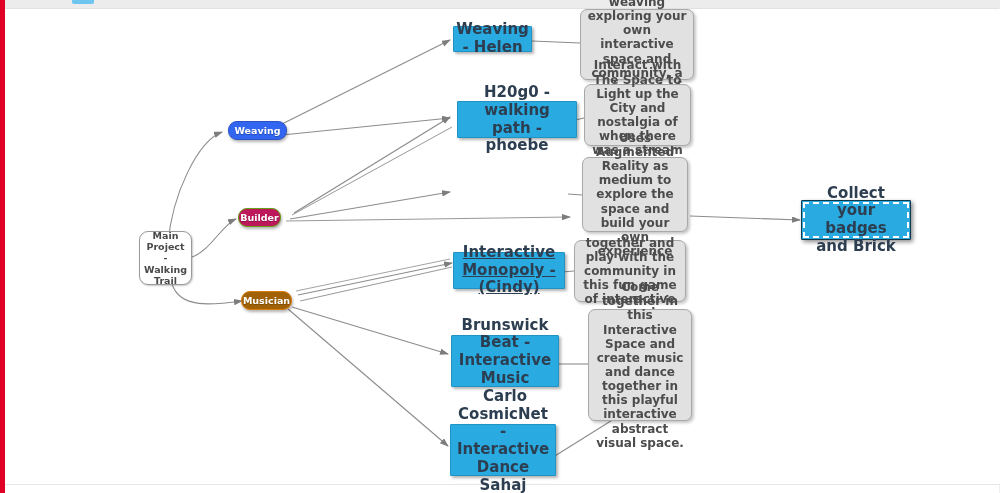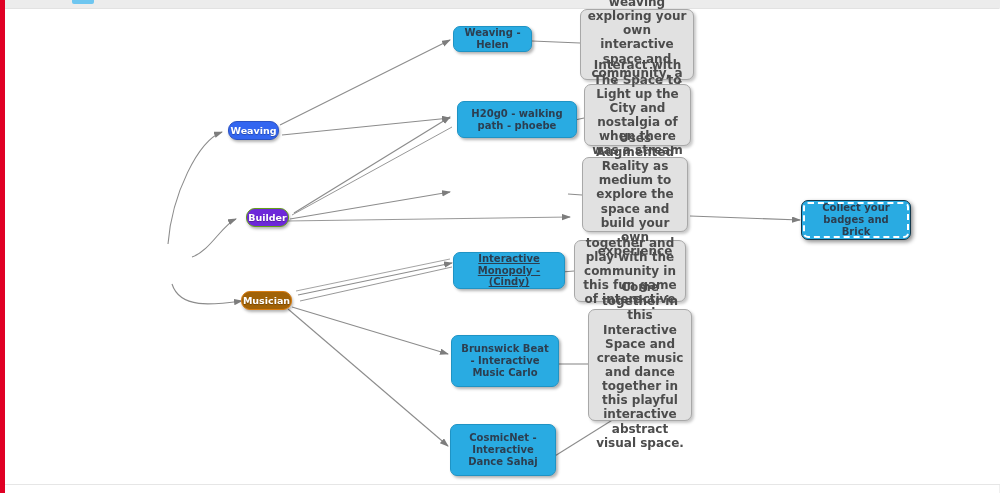--- a/index.html
+++ b/index.html
@@ -89,29 +89,29 @@
   .node-cat {
     border-radius: 9px;
     color: #ffffff;
     font-size: 9.5px;
     font-weight: bold;
     padding: 2px 5px;
     box-shadow: 1px 2px 3px rgba(0,0,0,0.30);
     text-shadow: 0 1px 1px rgba(0,0,0,0.28);
   }
   .cat-weaving { background: #3366f0; border: 1px solid #2b52c4; }
-  .cat-builder { background: #6d28d9; border: 1px solid #65a017; margin-left: 8px; }
+  .cat-builder { background: #be185d; border: 1px solid #65a017; }
   .cat-musician{ background: #a16207; border: 1px solid #d87d12; }
 
   .node-project {
     background: #29abe2;
     border: 1px solid #1f93c4;
-    border-radius: 7px;
+    border-radius: 1px;
     color: #2c3e50;
-    font-size: 10px;
+    font-size: 15px;
     font-weight: bold;
     padding: 4px 6px;
     box-shadow: 2px 2px 3px rgba(0,0,0,0.30);
   }
 
   .node-project.selected {
     outline: 2px dashed #ffffff;
     outline-offset: -4px;
     border: 1px solid #12384c;
     box-shadow: 2px 2px 4px rgba(0,0,0,0.45);
@@ -175,22 +175,25 @@
       <path d="M568,185 L582,186"></path>
       <path d="M562,263 L574,262"></path>
       <path d="M558,355 L588,355"></path>
 
       <path d="M690,207 L800,211" marker-end="url(#arw)"></path>
 
       <path d="M614,410 L550,450"></path>
     </g>
   </svg>
 
-
-  <div class="node node-cat cat-weaving" style="left:228px; top:112px; width:51px; height:19px;">
+  <div class="node node-root" style="left:139px; top:222px; width:53px; height:54px;">
+    <span>Main Project - Walking Trail</span>
+  </div>
+
+  <div class="node node-cat cat-weaving" style="left:228px; top:112px; width:59px; height:19px;">
     <span>Weaving</span>
   </div>
 
   <div class="node node-cat cat-builder" style="left:238px; top:199px; width:43px; height:19px;">
     <span>Builder</span>
   </div>
 
   <div class="node node-cat cat-musician" style="left:241px; top:282px; width:51px; height:19px;">
     <span>Musician</span>
   </div>

